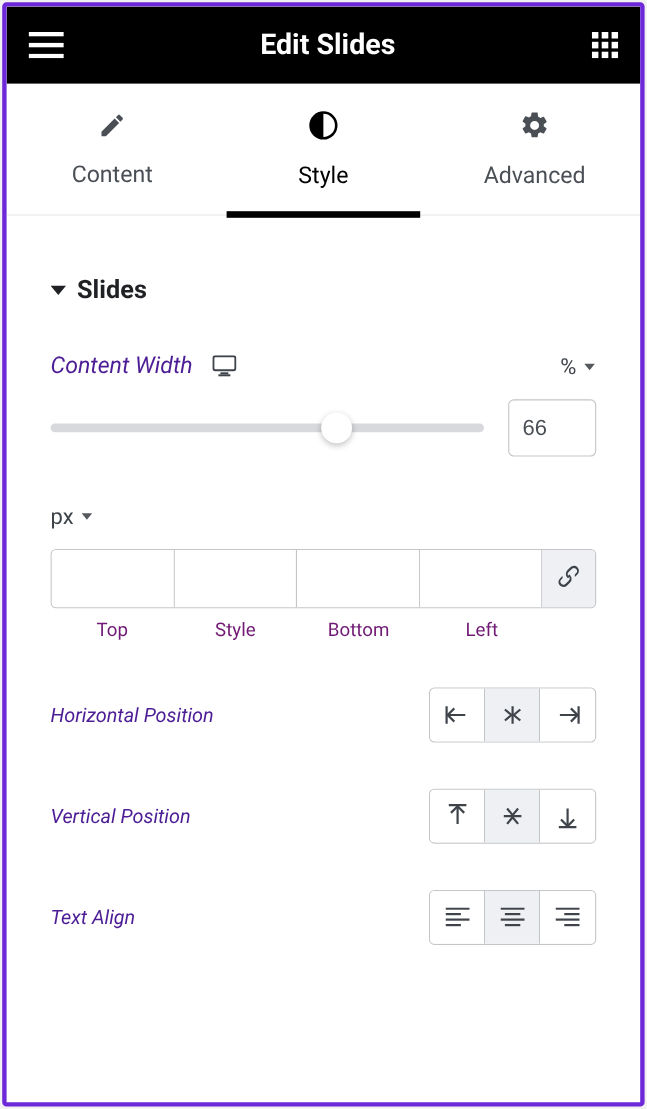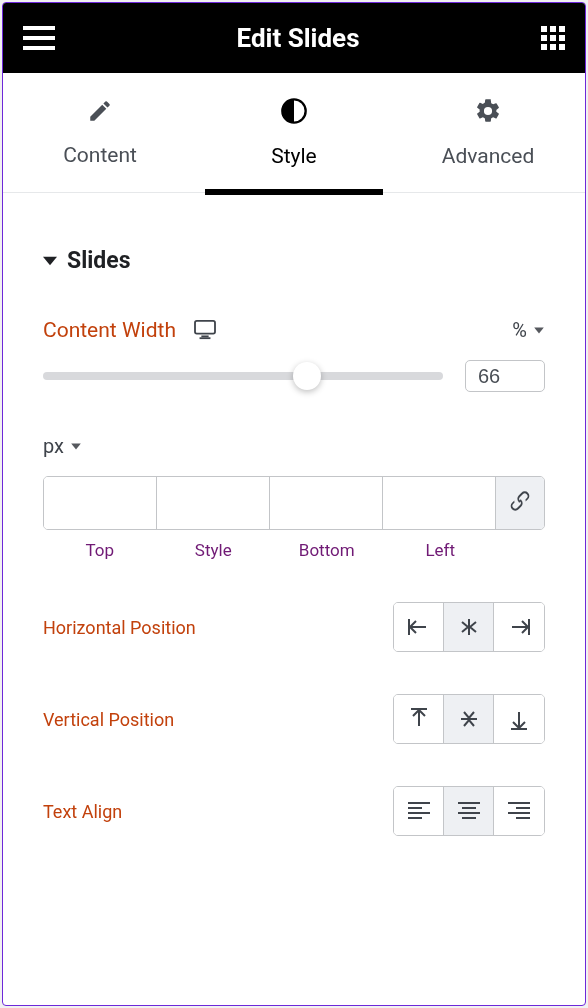--- a/index.html
+++ b/index.html
@@ -6,21 +6,21 @@
   html, body { height: 100%; }
   body {
     font-family: -apple-system, BlinkMacSystemFont, "Segoe UI", Roboto, Helvetica, Arial, sans-serif;
     background: #f1f1f1;
     display: flex;
     justify-content: center;
   }
   .panel {
     width: 584px;
     background: #fff;
-    border: 1px solid #6d28d9;
+    border: 4px solid #6d28d9;
     border-radius: 4px;
     overflow: hidden;
     margin: 2px;
   }
   .topbar {
     background: #000;
     color: #fff;
     height: 70px;
     display: flex;
     align-items: center;
@@ -87,21 +87,22 @@
     justify-content: space-between;
     margin-bottom: 18px;
   }
   .control-header .left {
     display: flex;
     align-items: center;
     gap: 18px;
   }
   .label {
     font-size: 21px;
-    color: #c2410c;
+    color: #4c1d95;
+    font-style: italic;
   }
   .device-icon svg { fill: #3f444b; display: block; }
   .unit {
     display: inline-flex;
     align-items: center;
     gap: 6px;
     font-size: 20px;
     color: #3f444b;
     cursor: pointer;
   }
@@ -131,21 +132,21 @@
     height: 28px;
     background: #fff;
     border-radius: 50%;
     box-shadow: 0 2px 6px rgba(0,0,0,0.25);
     top: 0;
     transform: translateX(-50%);
     cursor: pointer;
   }
   .num-input {
     width: 80px;
-    height: 32px;
+    height: 52px;
     border: 1px solid #c3c5c8;
     border-radius: 5px;
     font-size: 20px;
     color: #4a4f56;
     padding: 0 12px;
   }
 
   .padding-grid {
     display: flex;
     border: 1px solid #c3c5c8;

